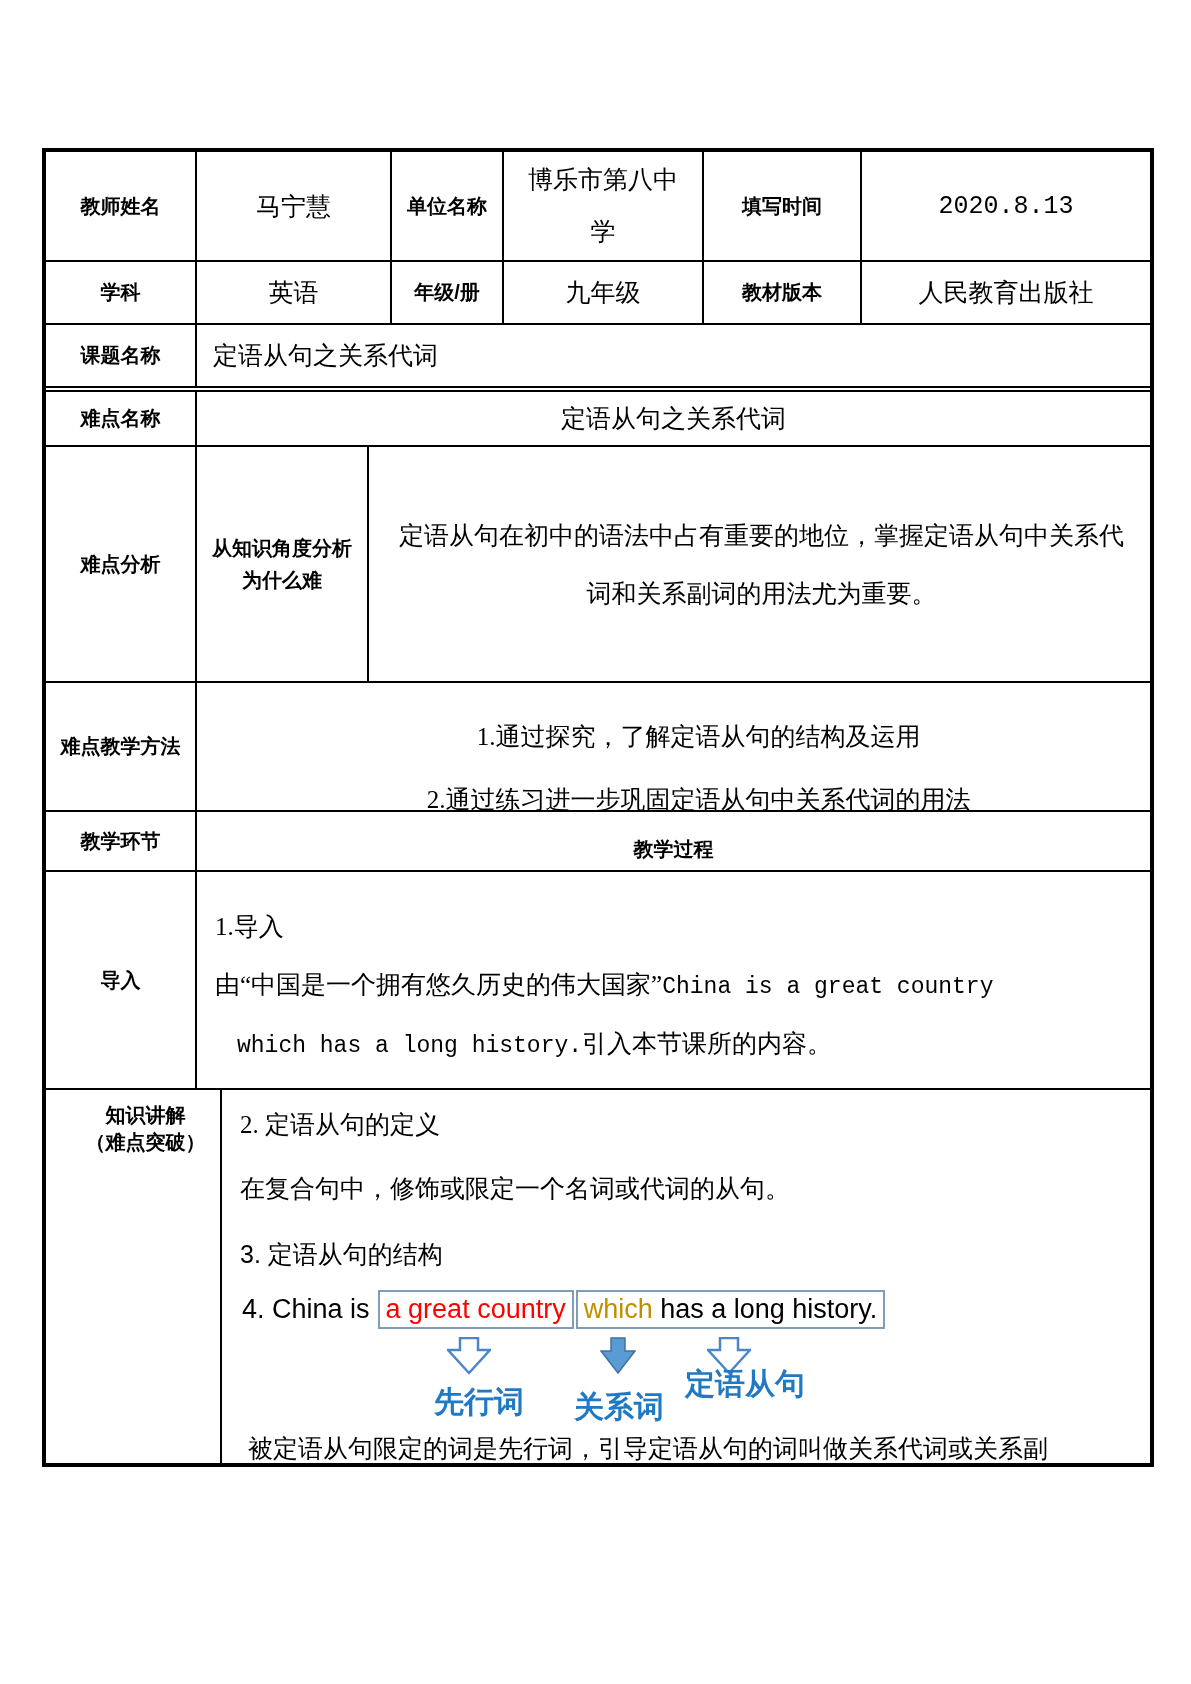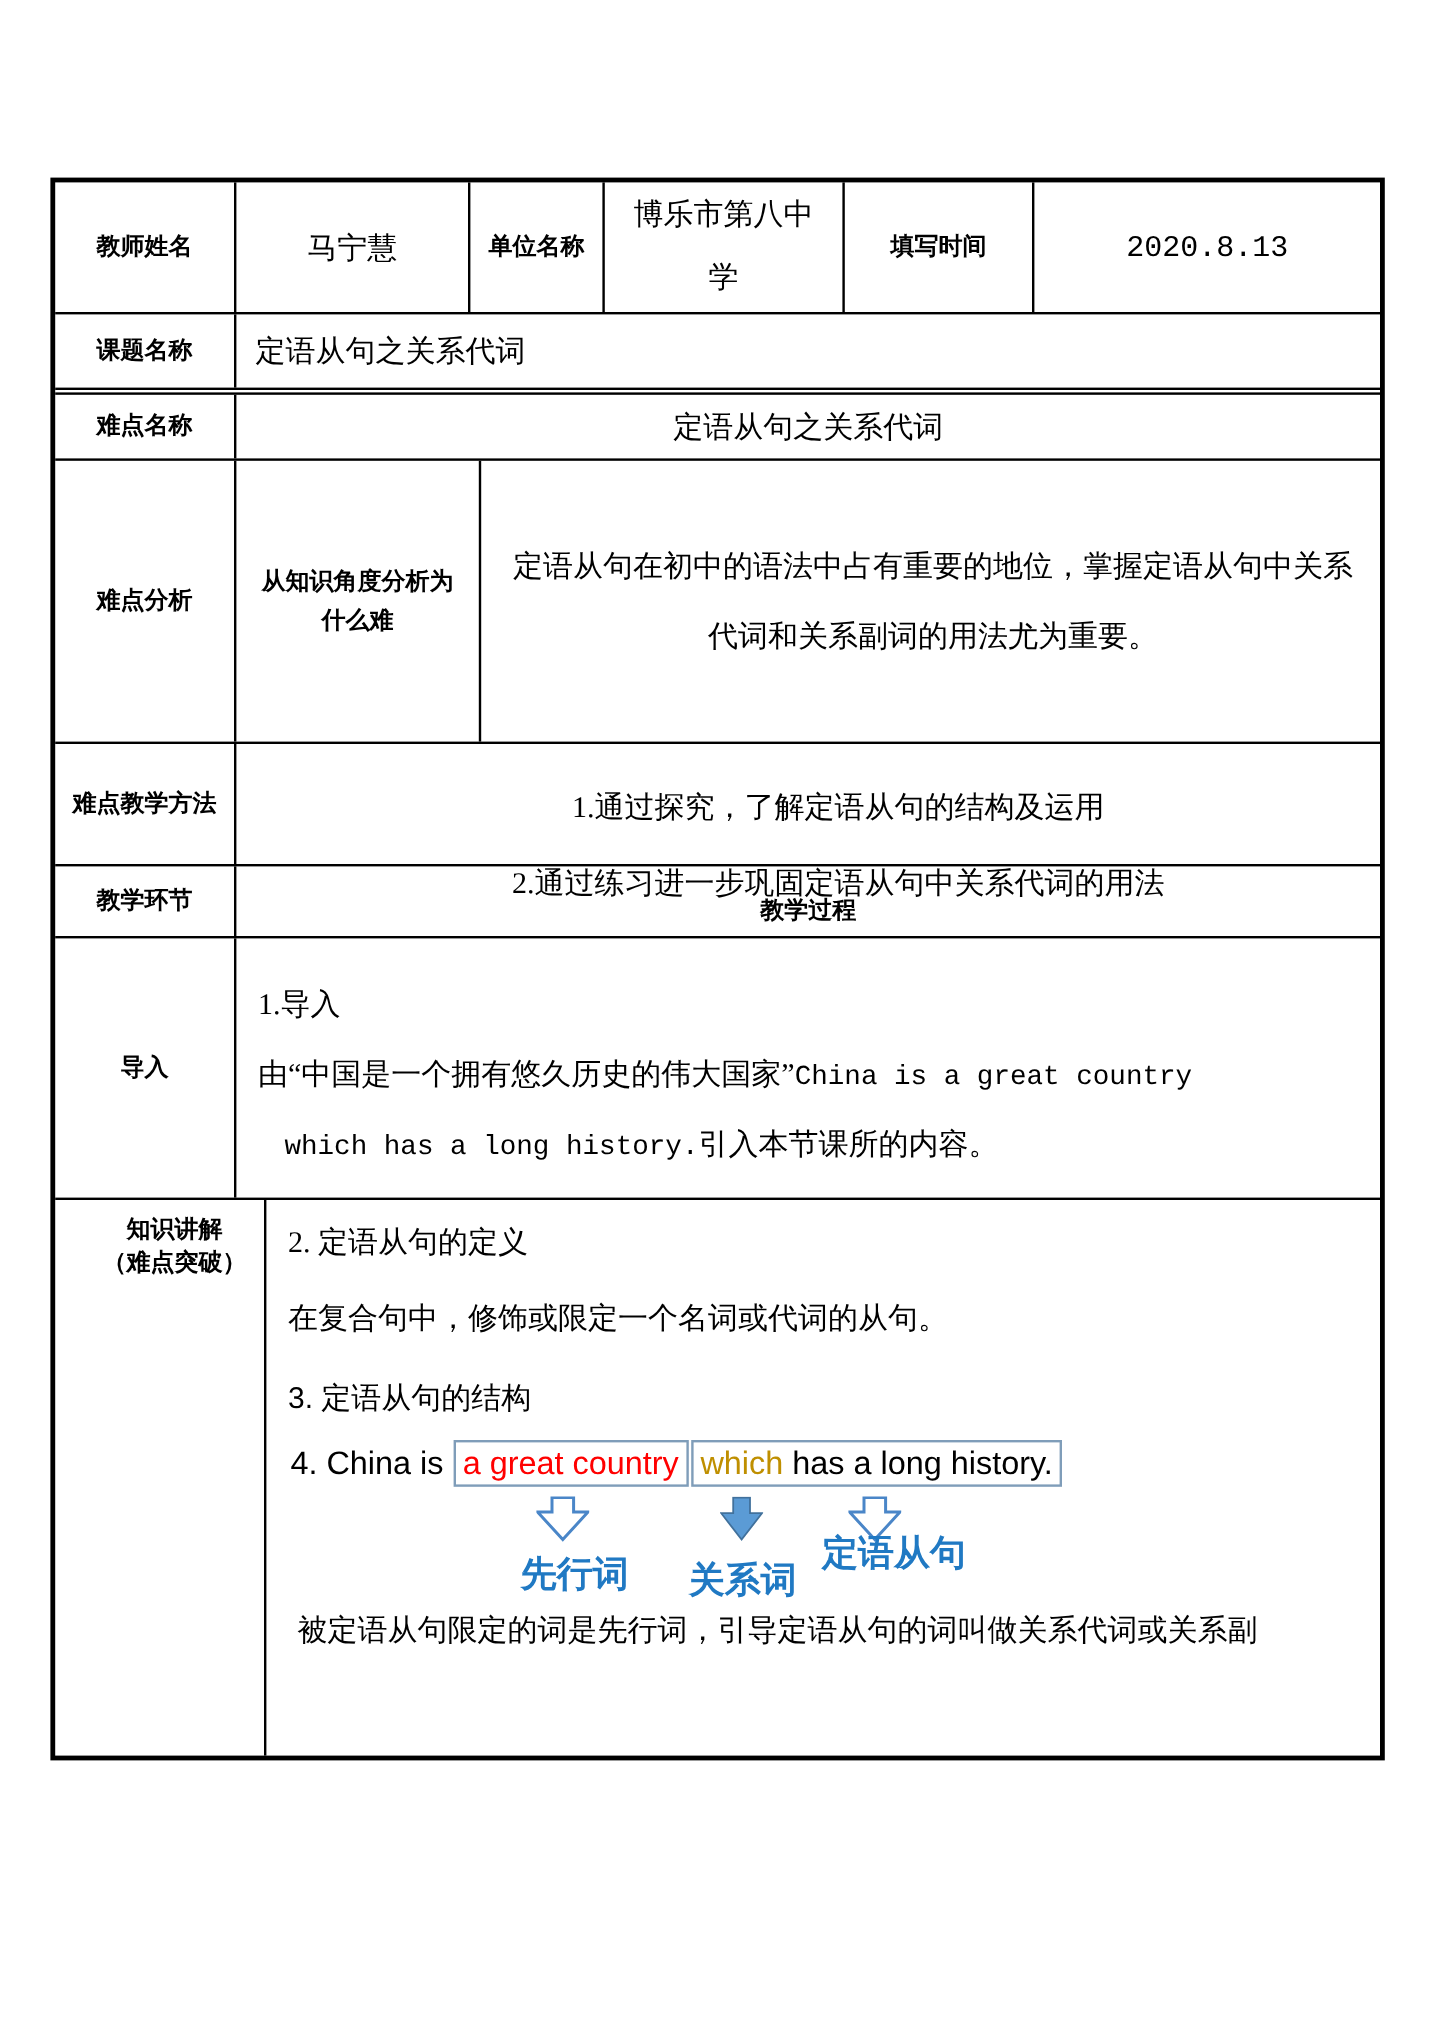--- a/index.html
+++ b/index.html
@@ -22,28 +22,28 @@
   .row.last{border-bottom:none;flex:1;padding-left:25px;}
   .row.dbl{border-bottom:6px double #000;}
   .cell{border-right:2px solid #000;display:flex;align-items:center;justify-content:center;text-align:center;}
   .cell.endc{border-right:none;}
   .lbl{font-family:"Liberation Sans","DejaVu Sans",sans-serif;font-weight:bold;font-size:20px;line-height:1.35;}
   .val{font-size:25px;}
   .mono{font-family:"Liberation Mono","DejaVu Sans Mono",monospace;font-size:25px;}
   .gothic{font-family:"Liberation Sans","DejaVu Sans",sans-serif;}
   
   .r1{height:110px;} .r2{height:63px;} .r3{height:67px;} .r4{height:55px;}
-  .r5{height:236px;} .r6{height:102px;gap:32px;} .r7{height:60px;} .r8{height:218px;}
+  .r5{height:236px;} .r6{height:129px;gap:32px;} .r7{height:60px;} .r8{height:218px;}
   
   .w-c1{width:151px;} .w-v1{width:195px;} .w-c2{width:112px;}
   .w-v2{width:200px;} .w-c3{width:158px;} .w-v3{flex:1;}
   .wrapcell{padding:0 24px;line-height:52px;}
   
   .leftpad{justify-content:flex-start;text-align:left;padding-left:16px;}
-  .w-sub{width:204px;padding:0 14px;line-height:1.6;}
+  .w-sub{width:172px;padding:0 14px;line-height:1.6;}
   .content{flex:1;position:relative;display:block;}
   .bodytext{font-size:25px;line-height:58px;}
   .analysis{padding:60px 14px 0 18px;}
   .methods{padding:22px 0 0 18px;}
   .method-item{font-size:25px;line-height:63px;}
   .absline{position:absolute;white-space:nowrap;font-size:25px;}
   .en{font-family:"Liberation Mono","DejaVu Sans Mono",monospace;font-size:23px;}
   .toplbl{align-items:flex-start;padding-top:12px;}
   
   .sentence{position:absolute;left:20px;top:200px;white-space:nowrap;
@@ -64,20 +64,28 @@
 
     <div class="row r1">
       <div class="cell lbl w-c1">教师姓名</div>
       <div class="cell val w-v1">马宁慧</div>
       <div class="cell lbl w-c2">单位名称</div>
       <div class="cell val w-v2 wrapcell">博乐市第八中学</div>
       <div class="cell lbl w-c3">填写时间</div>
       <div class="cell mono w-v3 endc">2020.8.13</div>
     </div>
 
+    <div class="row r2">
+      <div class="cell lbl w-c1">学科</div>
+      <div class="cell val w-v1">英语</div>
+      <div class="cell lbl w-c2">年级/册</div>
+      <div class="cell val w-v2">九年级</div>
+      <div class="cell lbl w-c3">教材版本</div>
+      <div class="cell val w-v3 endc">人民教育出版社</div>
+    </div>
 
     <div class="row r3 dbl">
       <div class="cell lbl w-c1">课题名称</div>
       <div class="cell val gothic endc leftpad" style="flex:1;">定语从句之关系代词</div>
     </div>
 
     <div class="row r4">
       <div class="cell lbl w-c1">难点名称</div>
       <div class="cell val gothic endc" style="flex:1;">定语从句之关系代词</div>
     </div>

